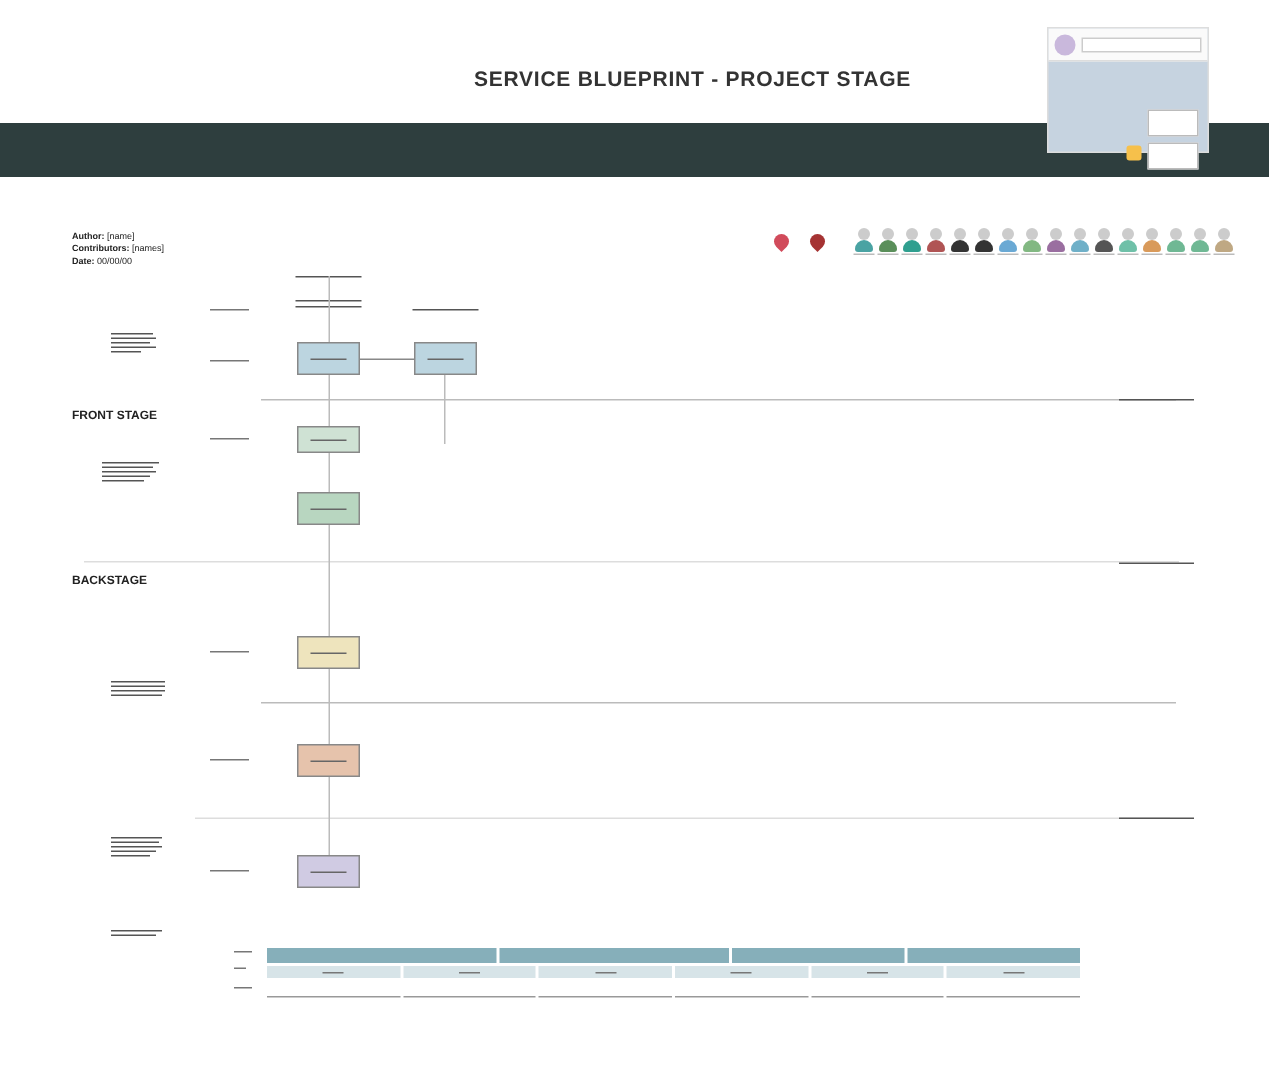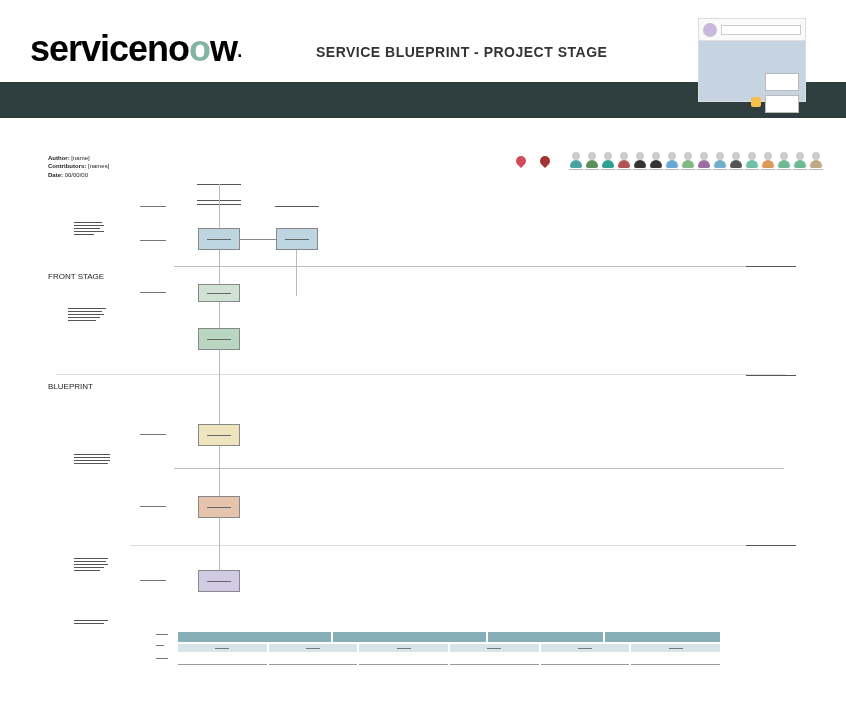--- a/index.html
+++ b/index.html
@@ -36,21 +36,21 @@
   
   .avatars { position: absolute; left: 570px; top: 152px; display: flex; gap: 4px; }
   .ava { width: 12px; height: 18px; display:flex; flex-direction:column; align-items:center; }
   .ava .head { width: 8px; height: 8px; border-radius:50%; background:#ccc; }
   .ava .body { width: 12px; height: 8px; border-radius: 6px 6px 2px 2px; }
   .ava .line { width: 14px; height:1px; background:#bbb; margin-top:1px; }
 
   
   .canvas { position: absolute; left: 0; top: 150px; width: 846px; height: 566px; }
 
-  .zone-label { position: absolute; font-size: 8px; font-weight: 400; color: #222; }
+  .zone-label { position: absolute; font-size: 8px; font-weight: 700; color: #222; }
   .front-label { left: 48px; top: 122px; }
   .back-label { left: 48px; top: 232px; }
 
   .divider { position: absolute; height:1px; background:#ddd; }
   .divider.d1 { left: 56px; top: 224px; width: 730px; }
   .divider.d2 { left: 130px; top: 395px; width: 650px; }
 
   .text-block { position: absolute; display:flex; flex-direction:column; gap:2px; }
   .text-block .ln { height:1px; background:#555; }
 
@@ -79,23 +79,20 @@
   .small-col .s { width:20px; height:1px; background:#777; }
 
   .hr-top { position:absolute; height:1px; width:44px; background:#555; }
   .right-rule { position:absolute; right:50px; width:50px; height:1px; background:#555; }
 
 </style>
 </head>
 <body>
 
 <div class="header-white">
-  <div class="logo">
-    <span>serviceno</span><span class="g">o</span><span>w</span><span class="dot">.</span>
-  </div>
   <div class="title">SERVICE BLUEPRINT - PROJECT STAGE</div>
   <div class="browser-mock">
     <div class="browser-top">
       <div class="avatar-circle"></div>
       <div class="mini-bar"></div>
     </div>
     <div class="line-accent mid"></div>
     <div class="line-accent low"></div>
     <div class="bell"></div>
   </div>
@@ -193,21 +190,21 @@
     <div class="ava">
       <div class="head"></div>
       <div class="body" style="background:#bfa883"></div>
       <div class="line"></div>
     </div>
   </div>
 
 <div class="canvas">
 
   <div class="zone-label front-label">FRONT STAGE</div>
-  <div class="zone-label back-label">BLUEPRINT</div>
+  <div class="zone-label back-label">BACKSTAGE</div>
 
   <div class="divider d1"></div>
   <div class="divider d2"></div>
 
   <div class="hr-top" style="left:197px; top:34px;"></div>
   <div class="hr-top" style="left:197px; top:50px;"></div>
   <div class="hr-top" style="left:197px; top:54px;"></div>
   <div class="hr-top" style="left:275px; top:56px;"></div>
 
   <div class="text-block" style="left:74px; top:72px; width:30px;">

